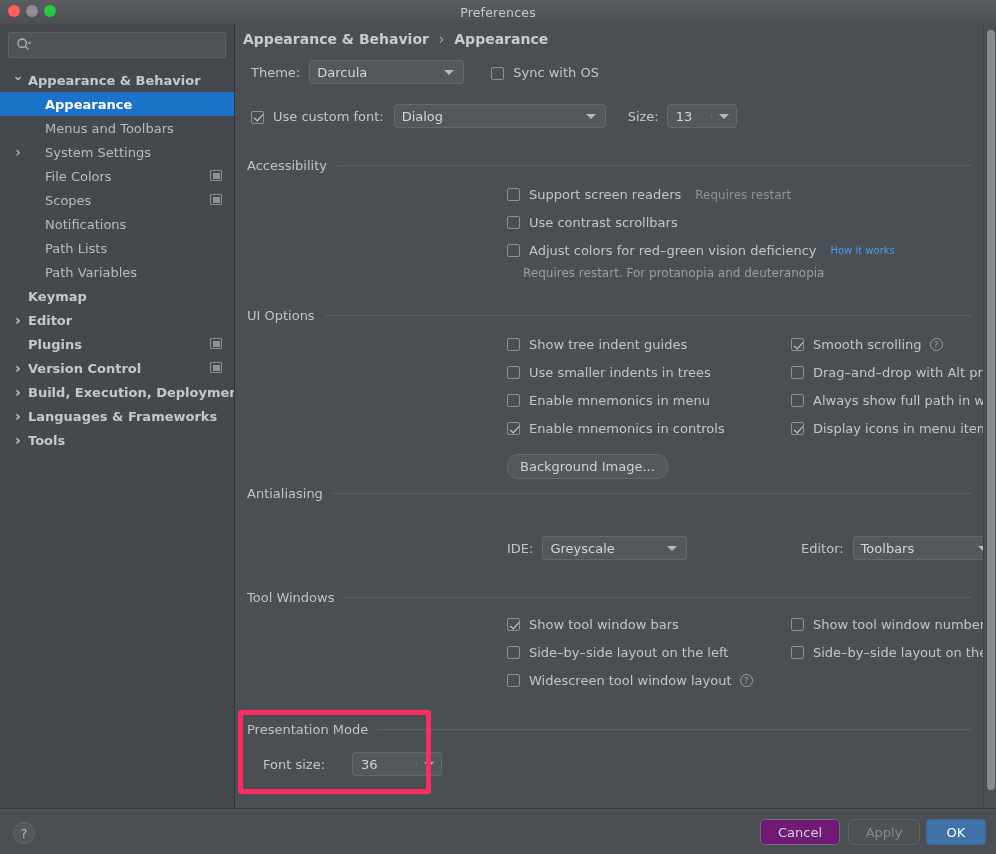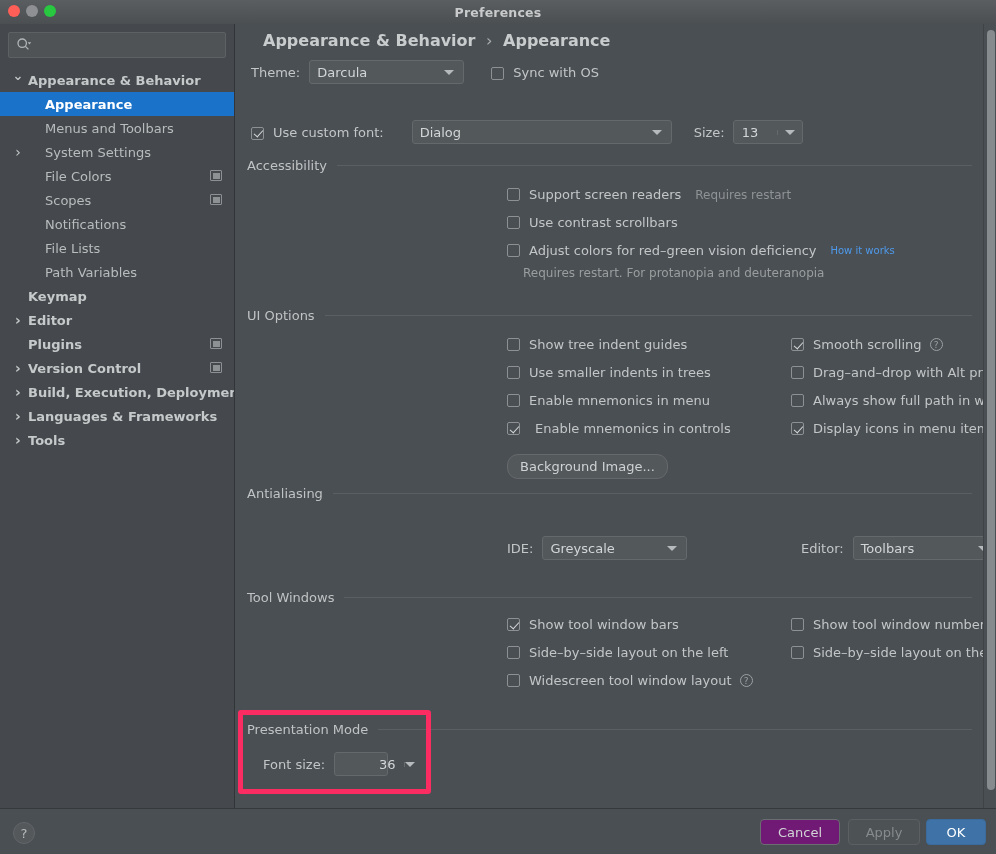--- a/index.html
+++ b/index.html
@@ -24,21 +24,21 @@
     border-bottom: 1px solid #2e3133;
     display: flex; align-items: center;
   }
   .traffic { position: absolute; left: 8px; top: 5px; display: flex; gap: 6px; }
   .tl { width: 12px; height: 12px; border-radius: 50%; }
   .tl.red    { background: #ff5f57; }
   .tl.yellow { background: #8e9093; }
   .tl.green  { background: #28c840; }
   .title-text {
     width: 100%; text-align: center;
-    font-size: 12.5px; color: #c8cacb; letter-spacing: .2px; font-weight: bold;
+    font-size: 12.5px; color: #c8cacb; letter-spacing: .2px;
   }
 
   
   .sidebar {
     position: absolute; left: 0; top: 24px;
     width: 234px; height: 784px;
     background: #45494d;
     border-right: 1px solid #323537;
     overflow: hidden;
   }
@@ -96,22 +96,22 @@
   }
 
   
   .main {
     position: absolute; left: 235px; top: 24px;
     width: 761px; height: 784px;
     background: #4a4f53;
     overflow: hidden;
   }
   .breadcrumb {
-    position: absolute; left: 28px; top: 7px;
-    font-size: 16px; color: #c9cccd; font-weight: bold;
+    position: absolute; left: 8px; top: 7px;
+    font-size: 14px; color: #c9cccd; font-weight: bold;
   }
   .breadcrumb .sep { color: #a9adaf; font-weight: normal; margin: 0 5px; }
 
   .row { position: absolute; display: flex; align-items: center; }
 
   .lbl { font-size: 13px; color: #c3c6c7; }
   .lbl-dim { font-size: 12px; color: #9a9e9f; }
 
   
   .combo {
@@ -304,21 +304,21 @@
           <span class="row-icon"></span>
         </div>
         <div class="tree-item">
           <span class="tree-label lvl1">Scopes</span>
           <span class="row-icon"></span>
         </div>
         <div class="tree-item">
           <span class="tree-label lvl1">Notifications</span>
         </div>
         <div class="tree-item">
-          <span class="tree-label lvl1">File Lists</span>
+          <span class="tree-label lvl1">Path Lists</span>
         </div>
         <div class="tree-item">
           <span class="tree-label lvl1">Path Variables</span>
         </div>
         <div class="tree-item bold">
           <span class="tree-label lvl0">Keymap</span>
         </div>
         <div class="tree-item bold">
           <span class="twisty" style="font-size: 14px;">›</span>
           <span class="tree-label lvl0">Editor</span>
@@ -360,26 +360,26 @@
       <div class="combo" style="width:155px; margin-left:9px;">
         <span class="val">Darcula</span>
         <span class="caret"></span>
       </div>
       <div class="cb-row" style="margin-left:27px;">
         <span class="cbox"></span>
         <span class="cb-text">Sync with OS</span>
       </div>
     </div>
 
-    <div class="row" style="left:16px; top:96px;">
+    <div class="row" style="left:16px; top:80px;">
       <div class="cb-row">
         <span class="cbox checked"></span>
         <span class="cb-text">Use custom font:</span>
       </div>
-      <div class="combo" style="width:260px; margin-left:28px;">
+      <div class="combo" style="width:212px; margin-left:10px;">
         <span class="val">Dialog</span>
         <span class="caret"></span>
       </div>
       <span class="lbl" style="margin-left:22px;">Size:</span>
       <div class="spinner" style="width:70px; margin-left:8px;">
         <span class="val">13</span>
         <span class="arrowbtn">
           <span class="caret" style="margin-right:0;"></span>
         </span>
       </div>
@@ -417,21 +417,21 @@
           <span class="cb-text">Show tree indent guides</span>
         </div>
         <div class="row" style="left: 272px; top: 341px;">
           <span class="cbox"></span>
           <span class="cb-text">Use smaller indents in trees</span>
         </div>
         <div class="row" style="left: 272px; top: 369px;">
           <span class="cbox"></span>
           <span class="cb-text">Enable mnemonics in menu</span>
         </div>
-        <div class="row" style="left: 272px; top: 397px; gap: 6px;">
+        <div class="row" style="left: 272px; top: 397px;">
           <span class="cbox checked"></span>
           <span class="cb-text">Enable mnemonics in controls</span>
         </div>
       </div>
     <div id="ui-right">
         <div class="row" style="left: 556px; top: 313px;">
           <span class="cbox checked"></span>
           <span class="cb-text">Smooth scrolling</span>
           <span class="qmark">?</span>
         </div>
@@ -500,21 +500,21 @@
           <span class="cb-text">Side–by–side layout on the right</span>
         </div>
       </div>
 
     <div class="group" style="left:12px; top:698px; width:725px;">
       <span class="gtitle">Presentation Mode</span>
       <span class="rule"></span>
     </div>
     <div class="row" style="left:28px; top:728px;">
       <span class="lbl">Font size:</span>
-      <div class="spinner" style="width:54px; margin-left:9px;padding-left:36px;">
+      <div class="spinner" style="width:90px; margin-left:27px;">
         <span class="val">36</span>
         <span class="arrowbtn">
           <span class="caret" style="margin-right:0;"></span>
         </span>
       </div>
     </div>
 
     <div class="highlight" style="left:3px; top:686px; width:193px; height:84px;"></div>
   </div>
 

